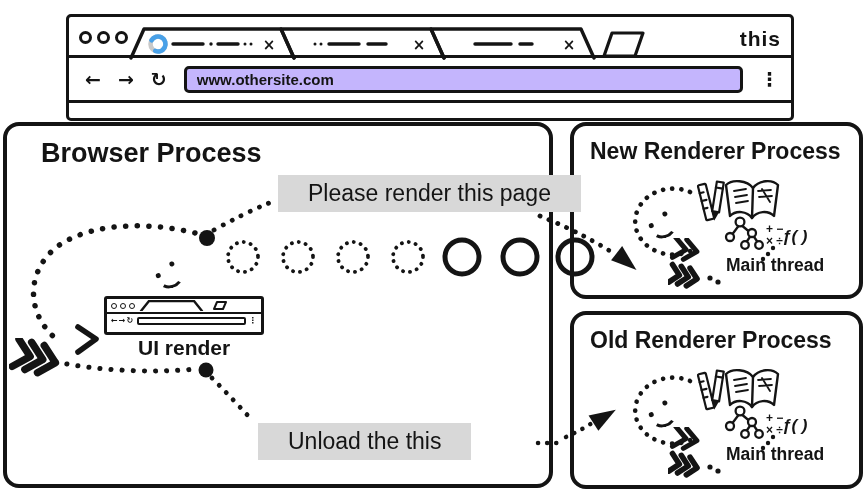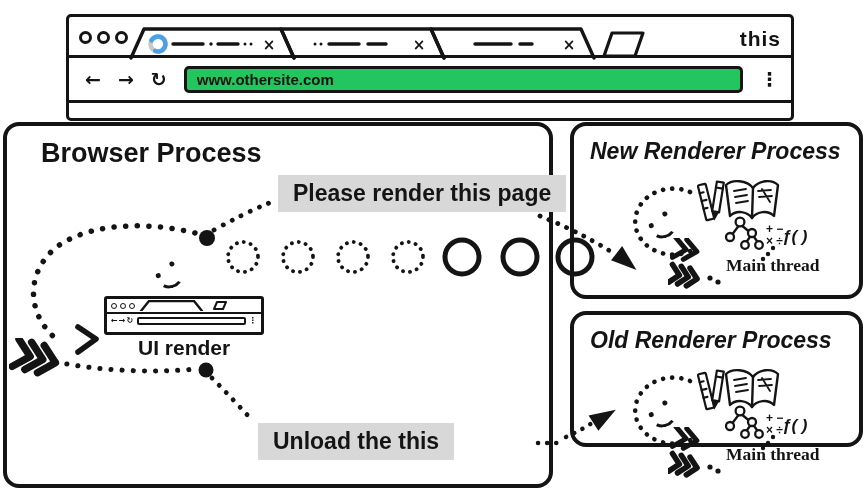--- a/index.html
+++ b/index.html
@@ -18,32 +18,32 @@
   .winbtns { position:absolute; left:10px; top:14px; display:flex; gap:5px; }
   .winbtn { width:13px; height:13px; border:3.6px solid #141414; border-radius:50%; background:#fff; }
   .tabsvg { position:absolute; left:54px; top:0; }
   .brand { position:absolute; right:10px; top:10px; font-size:21px; font-weight:700;
            letter-spacing:1px; }
   .toolbar { position:absolute; left:0; right:0; top:41px; height:45px;
              border-bottom:3px solid #141414; display:flex; align-items:center;
              padding-left:16px; gap:17px; }
   .navg { font-size:19px; font-weight:700; line-height:1; }
   .urlbox { width:566px; height:27px; border:3px solid #141414; border-radius:5px;
-            background:#22c55e; font-family:"Liberation Sans",sans-serif; font-size:15px;
+            background:#c4b5fd; font-family:"Liberation Sans",sans-serif; font-size:15px;
             font-weight:600; color:#141414; padding:0 0 0 10px; outline:none; }
   .menu3 { margin-left:auto; margin-right:12px; font-size:19px; font-weight:700; letter-spacing:0; }
 
   
   .procbox { position:absolute; border:4px solid #141414; border-radius:16px;
              background:#fff; z-index:2; }
   #box-browser  { left:3px;   top:122px; width:550px; height:366px; }
   #box-new-rend { left:570px; top:122px; width:293px; height:177px; }
-  #box-old-rend { left:570px; top:311px; width:293px; height:136px; }
+  #box-old-rend { left:570px; top:311px; width:293px; height:178px; }
   .bp-title { position:absolute; left:34px; top:12px; font-size:27px; font-weight:700; }
-  .rp-title { position:absolute; left:16px; top:12px; font-size:23px; font-weight:700;font-style:italic; }
+  .rp-title { position:absolute; left:16px; top:12px; font-size:23px; font-weight:700; }
 
   
   .smiley { position:absolute; width:36px; height:34px; transform:rotate(-14deg); }
   .eye { position:absolute; width:5px; height:5px; background:#141414; border-radius:50%; }
   .eye1 { left:3px; top:12px; } .eye2 { left:19px; top:4px; }
   .mouth { position:absolute; left:4px; top:9px; width:25px; height:21px;
            border:3.6px solid transparent; border-bottom-color:#141414; border-radius:50%; }
 
   
   .mini { position:absolute; left:97px; top:170px; width:160px; height:39px;
@@ -52,25 +52,25 @@
               align-items:center; padding:0 4px; gap:3px; }
   .mini-dot { width:6px; height:6px; border:1.8px solid #141414; border-radius:50%; flex:0 0 auto; }
   .mini-bottom { height:13px; display:flex; align-items:center; padding:0 4px; gap:3px; }
   .mini-nav { font-size:8px; font-weight:700; letter-spacing:1px; line-height:1; }
   .mini-url { flex:1; height:8px; border:2px solid #141414; border-radius:2px; }
   .mini-menu { font-size:8px; font-weight:700; line-height:1; }
   .ui-thread-label { position:absolute; left:131px; top:210px; font-size:21px; font-weight:600; }
 
   
   .cluster { position:absolute; inset:0; }
-  .thread-label { position:absolute; left:152px; top:129px; font-size:17.5px; font-weight:600;font-family:Liberation Serif, serif; }
+  .thread-label { position:absolute; left:152px; top:129px; font-size:17.5px; font-weight:600; }
 
   
   .msg { position:absolute; background:#d8d8d8; color:#141414; font-size:23px;
-         font-weight:700; padding:5px 15px; z-index:6; white-space:nowrap; }
+         font-weight:400; padding:5px 30px; z-index:6; white-space:nowrap; }
   #msg-render { left:278px; top:175px; }
   #msg-unload { left:258px; top:423px; }
 
   
   .overlay { position:absolute; left:0; top:0; z-index:5; pointer-events:none; }
   .ink-stroke { stroke:#141414; fill:none; stroke-linecap:round; stroke-linejoin:round; }
 </style>
 </head>
 <body>
 

